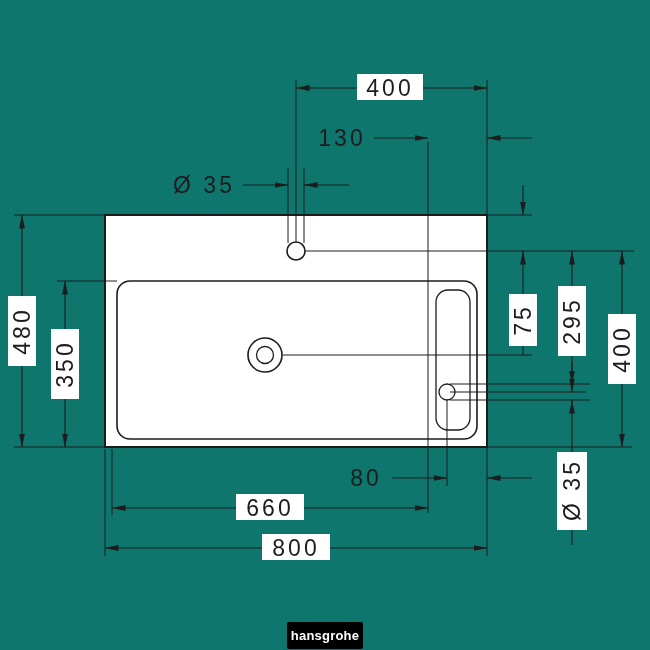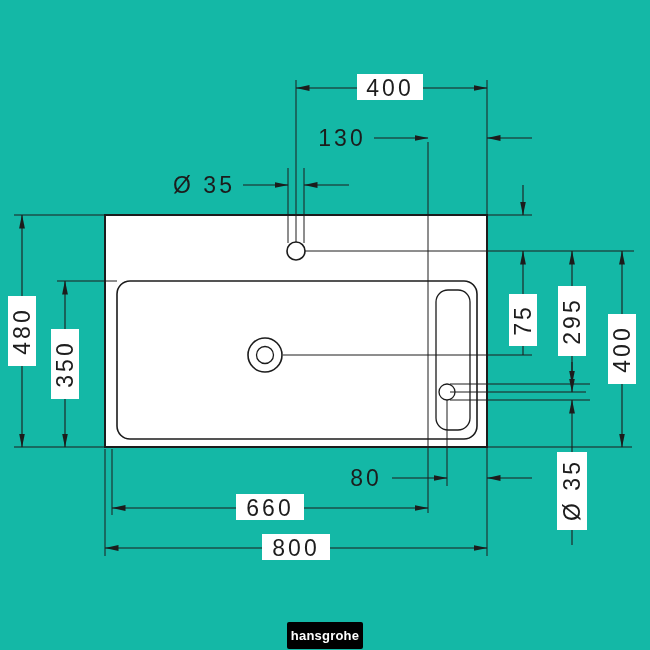--- a/index.html
+++ b/index.html
@@ -1,16 +1,16 @@
 <!DOCTYPE html>
 <html><head>
 <meta charset="utf-8">
 <style>
   html,body{margin:0;padding:0;background:#ffffff;}
-  .canvas{position:relative;width:650px;height:650px;background:#14b8a6;overflow:hidden;}
+  .canvas{position:relative;width:650px;height:650px;background:#0f766e;overflow:hidden;}
   svg{display:block;}
   .ext{stroke:#1c1c1c;stroke-width:1;fill:none;}
   .dimln{stroke:#1c1c1c;stroke-width:1.1;fill:none;}
   .outline-heavy{stroke:#1c1c1c;stroke-width:2;}
   .outline-mid{stroke:#1c1c1c;stroke-width:1.6;fill:none;}
   .outline-light{stroke:#1c1c1c;stroke-width:1.3;fill:none;}
   .gap{fill:#ffffff;}
   .dim-text{font-family:"Liberation Sans","DejaVu Sans",sans-serif;font-size:23px;letter-spacing:3px;fill:#1c1c1c;}
   .logo-text{font-family:"Liberation Sans","DejaVu Sans",sans-serif;font-size:13px;font-weight:bold;fill:#ffffff;letter-spacing:.2px;}
 </style>

